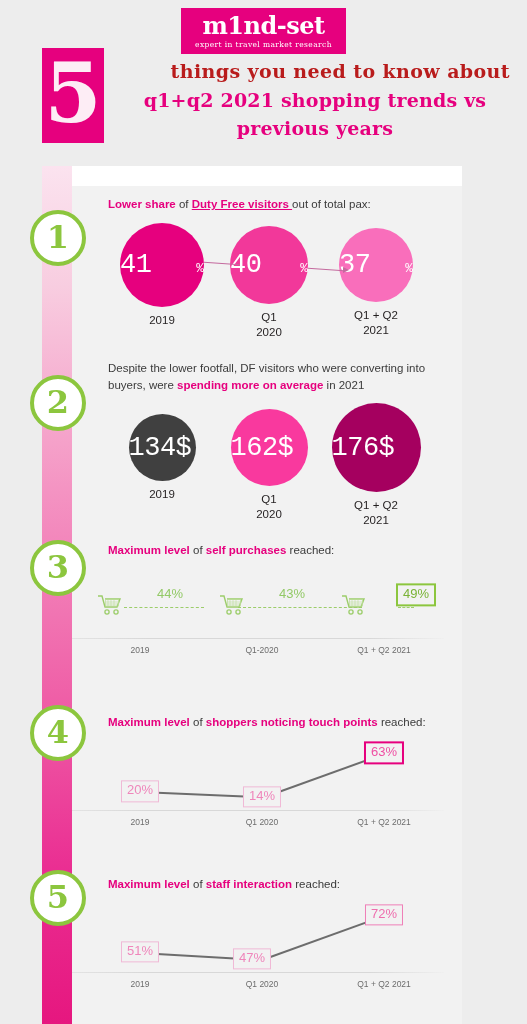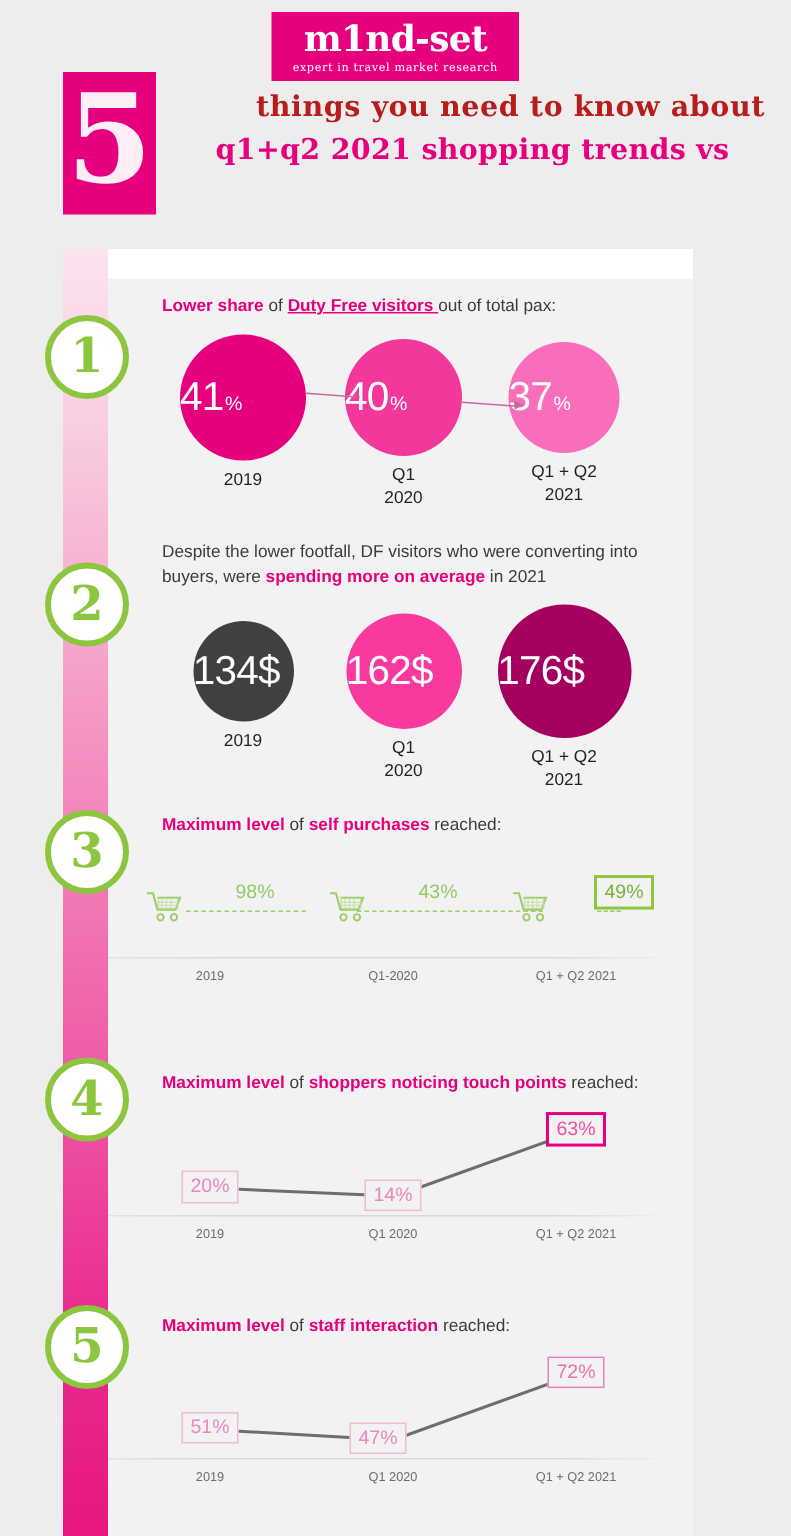--- a/index.html
+++ b/index.html
@@ -75,22 +75,22 @@
     font-size: 11.5px; color: #3b3b3b; line-height: 1.45;
     padding-left: 56px; padding-right: 10px;
   }
   .sec-head .pink-b { color: #E6007E; font-weight: bold; }
   .sec-head .pink-bu { color: #E6007E; font-weight: bold; text-decoration: underline; }
 
   
   .circ-row { position: relative; height: 130px; margin-top: 10px; }
   .circ-item { position: absolute; text-align: center; }
   .circ {
-    border-radius: 50%; display: flex; align-items: center; justify-content: flex-start;
-    color: #ffffff; margin: 0 auto;
+    border-radius: 50%; display: flex; align-items: center; justify-content: space-between;
+    color: #ffffff; margin: 0 auto; font-family: Liberation Mono, monospace;
   }
   .circ .val { font-size: 27px; font-weight: 300; letter-spacing: -0.5px; }
   .circ .pct { font-size: 13px; font-weight: 300; margin-left: 1px; align-self: center; padding-top: 7px; }
   .circ-label { font-size: 11.5px; color: #231f20; line-height: 1.3; margin-top: 6px; }
 
   .connector { position: absolute; height: 1px; background: #c46a9e; }
   .arrow-head {
     position: absolute; width: 0; height: 0;
     border-top: 3.5px solid transparent; border-bottom: 3.5px solid transparent;
     border-left: 6px solid #c46a9e;
@@ -129,20 +129,21 @@
     </div>
   </div>
 
   <div class="big-num-box">
     <span>5</span>
   </div>
 
   <div class="title-block">
     <div class="title-line1">things you need to know about</div>
     <div class="title-line2">q1+q2 2021 shopping trends vs</div>
+    <div class="title-line2">previous years</div>
   </div>
 
   <div class="white-band"></div>
   <div class="panel"></div>
   <div class="pinkbar"></div>
 
   <div class="step step-1">
       <span>1</span>
     </div>
   <div class="step step-2">
@@ -242,21 +243,21 @@
             <path d="M1 2 h4 l3 11 h12 l3 -8 h-15" fill="none" stroke="#9ccd6a" stroke-width="1.4"></path>
             <rect x="8.5" y="5.5" width="13" height="6.5" fill="none" stroke="#bcdd9a" stroke-width="0.7"></rect>
             <line x1="11" y1="5.5" x2="11" y2="12" stroke="#bcdd9a" stroke-width="0.6"></line>
             <line x1="14" y1="5.5" x2="14" y2="12" stroke="#bcdd9a" stroke-width="0.6"></line>
             <line x1="17" y1="5.5" x2="17" y2="12" stroke="#bcdd9a" stroke-width="0.6"></line>
             <line x1="8.5" y1="8" x2="21.5" y2="8" stroke="#bcdd9a" stroke-width="0.6"></line>
             <line x1="8.5" y1="10" x2="21.5" y2="10" stroke="#bcdd9a" stroke-width="0.6"></line>
             <circle cx="10" cy="18" r="2.1" fill="none" stroke="#9ccd6a" stroke-width="1.3"></circle>
             <circle cx="19" cy="18" r="2.1" fill="none" stroke="#9ccd6a" stroke-width="1.3"></circle>
           </svg></div>
-        <div class="vbox plain-green" style="left: 90px; top: 28px; transform: translate(0px, -50%);">98%</div>
+        <div class="vbox plain-green" style="left: 90px; top: 28px; transform: translate(0px, -50%);">44%</div>
         <div class="vbox plain-green" style="left: 212px; top: 28px; transform: translate(0px, -50%);">43%</div>
         <div class="vbox green" style="left: 334px; top: 28px; transform: translate(0px, -50%);">49%</div>
         <div class="axis-line"></div>
       </div>
       <div class="axis-labels">
         <div class="axis-lab" style="left: 78px;">2019</div>
         <div class="axis-lab" style="left: 200px;">Q1-2020</div>
         <div class="axis-lab" style="left: 322px;">Q1 + Q2 2021</div>
       </div>
     </div>

